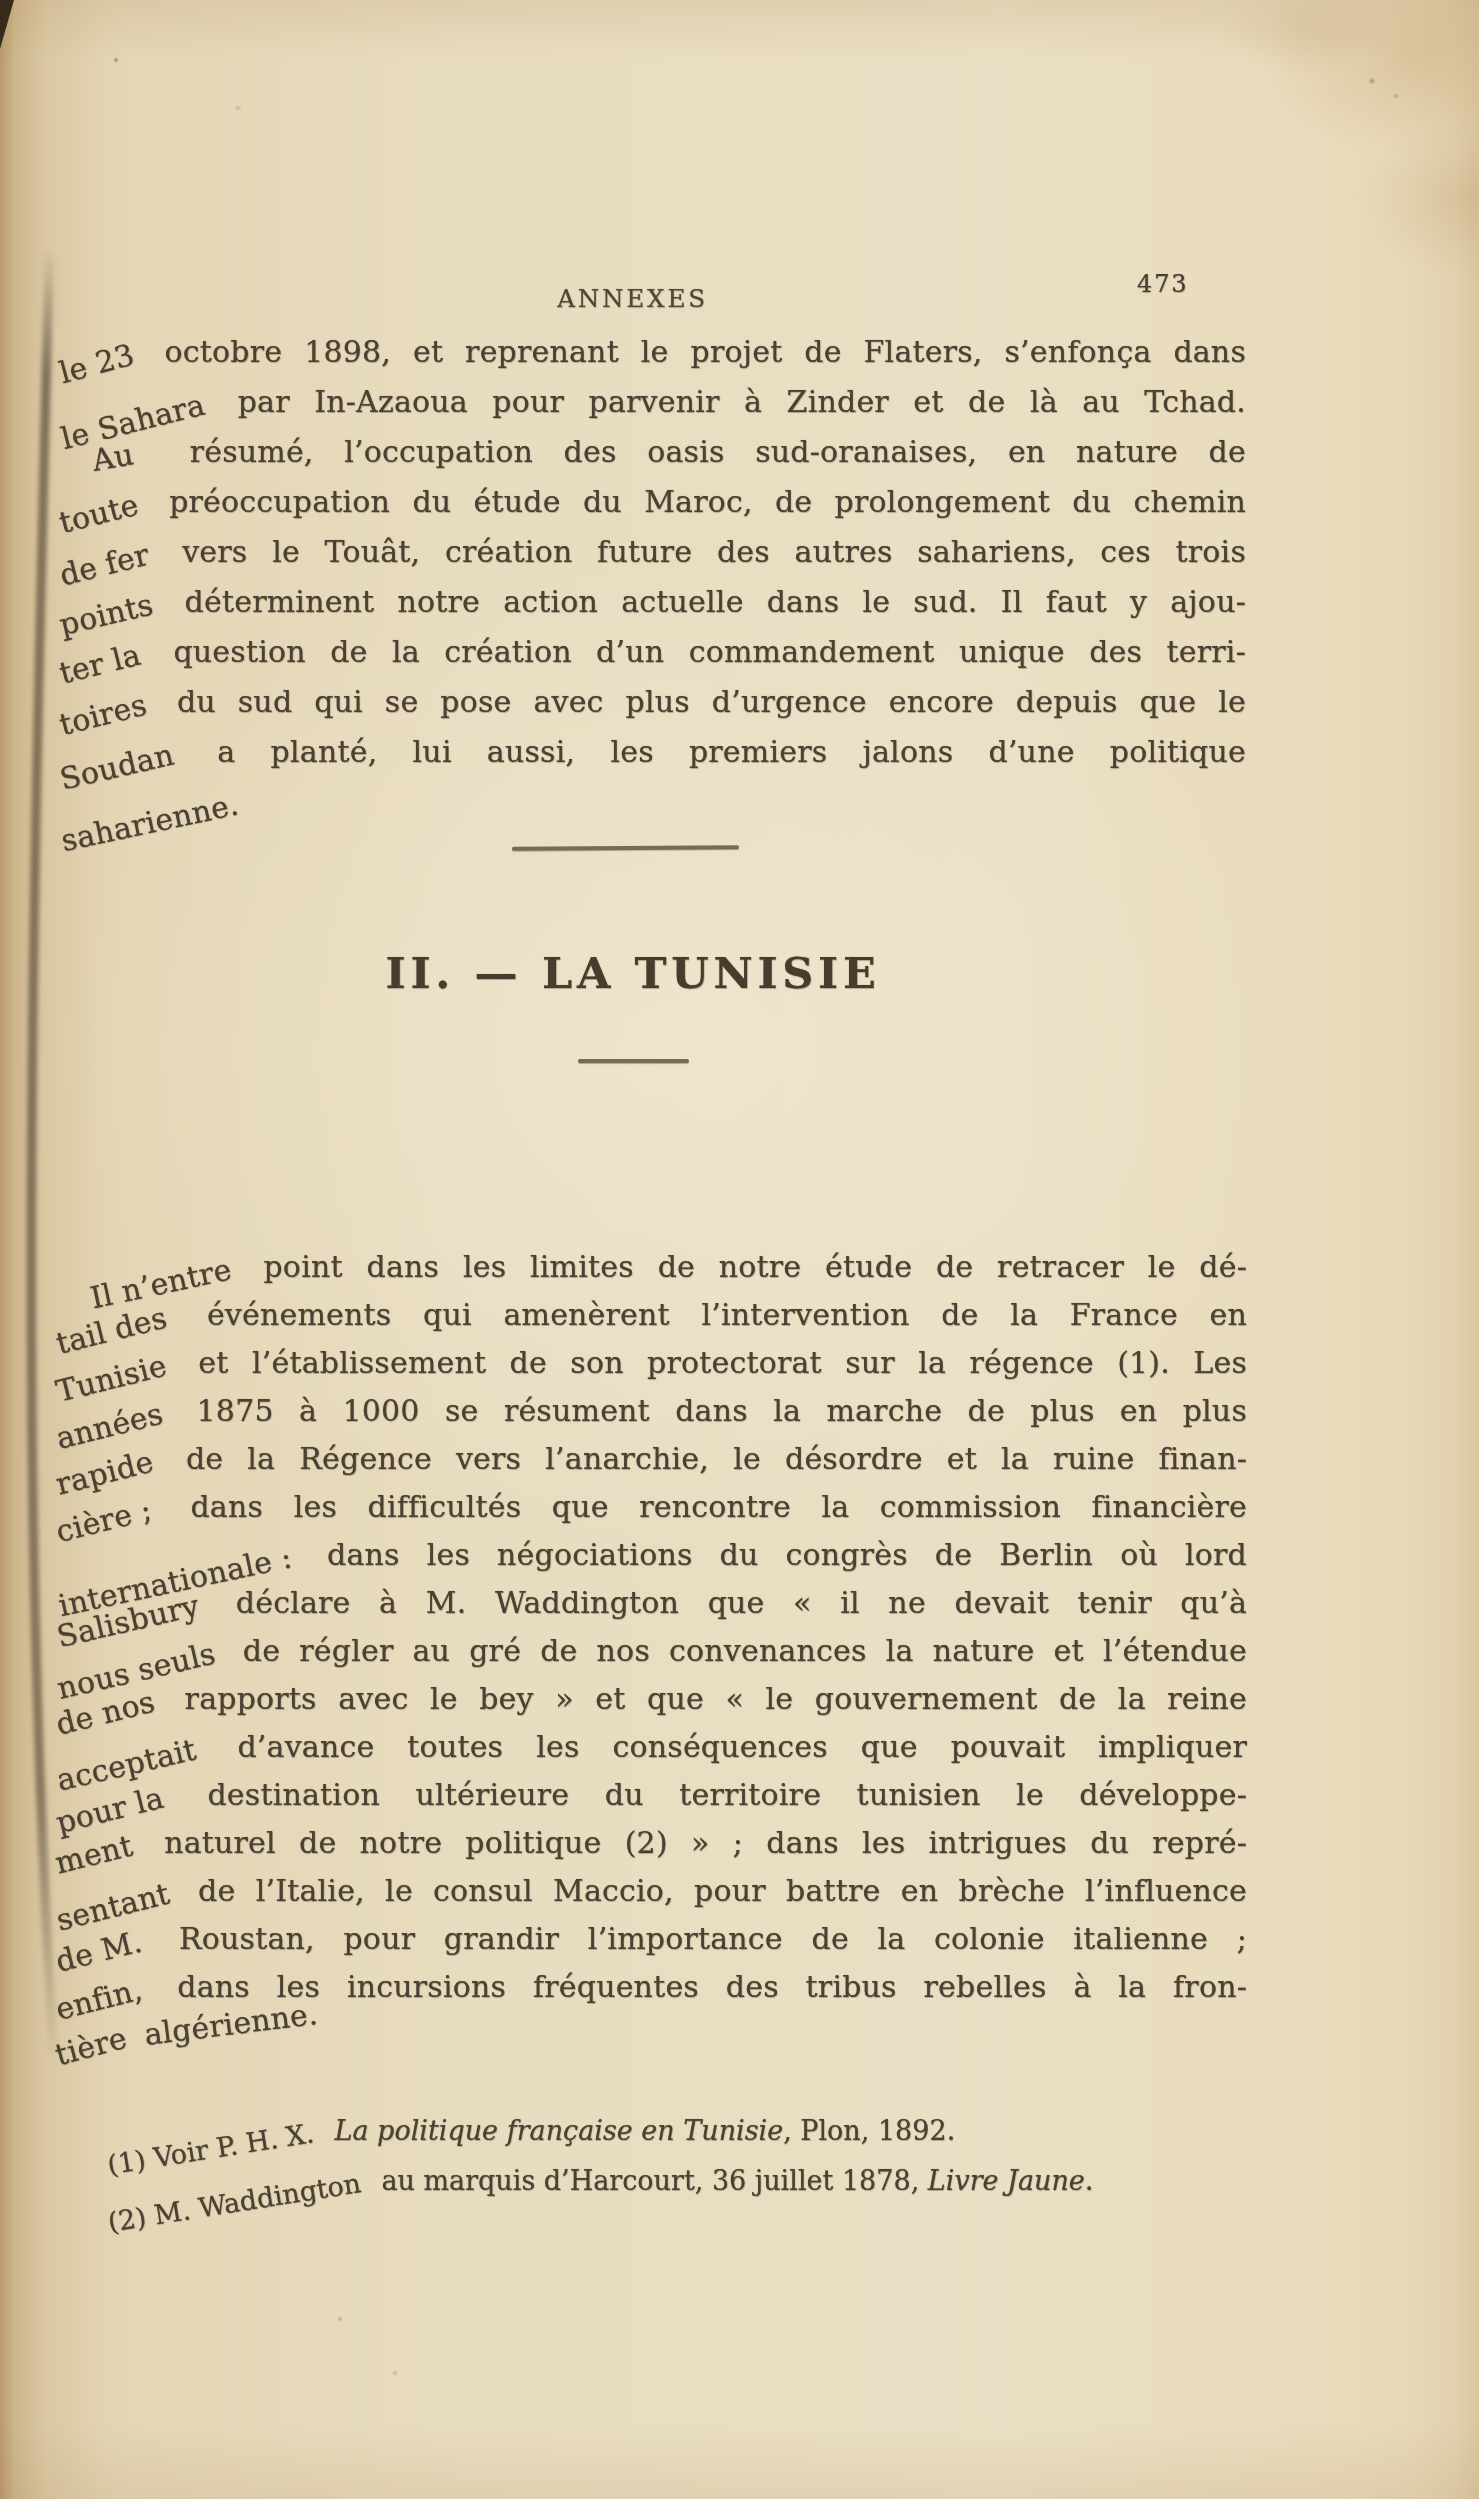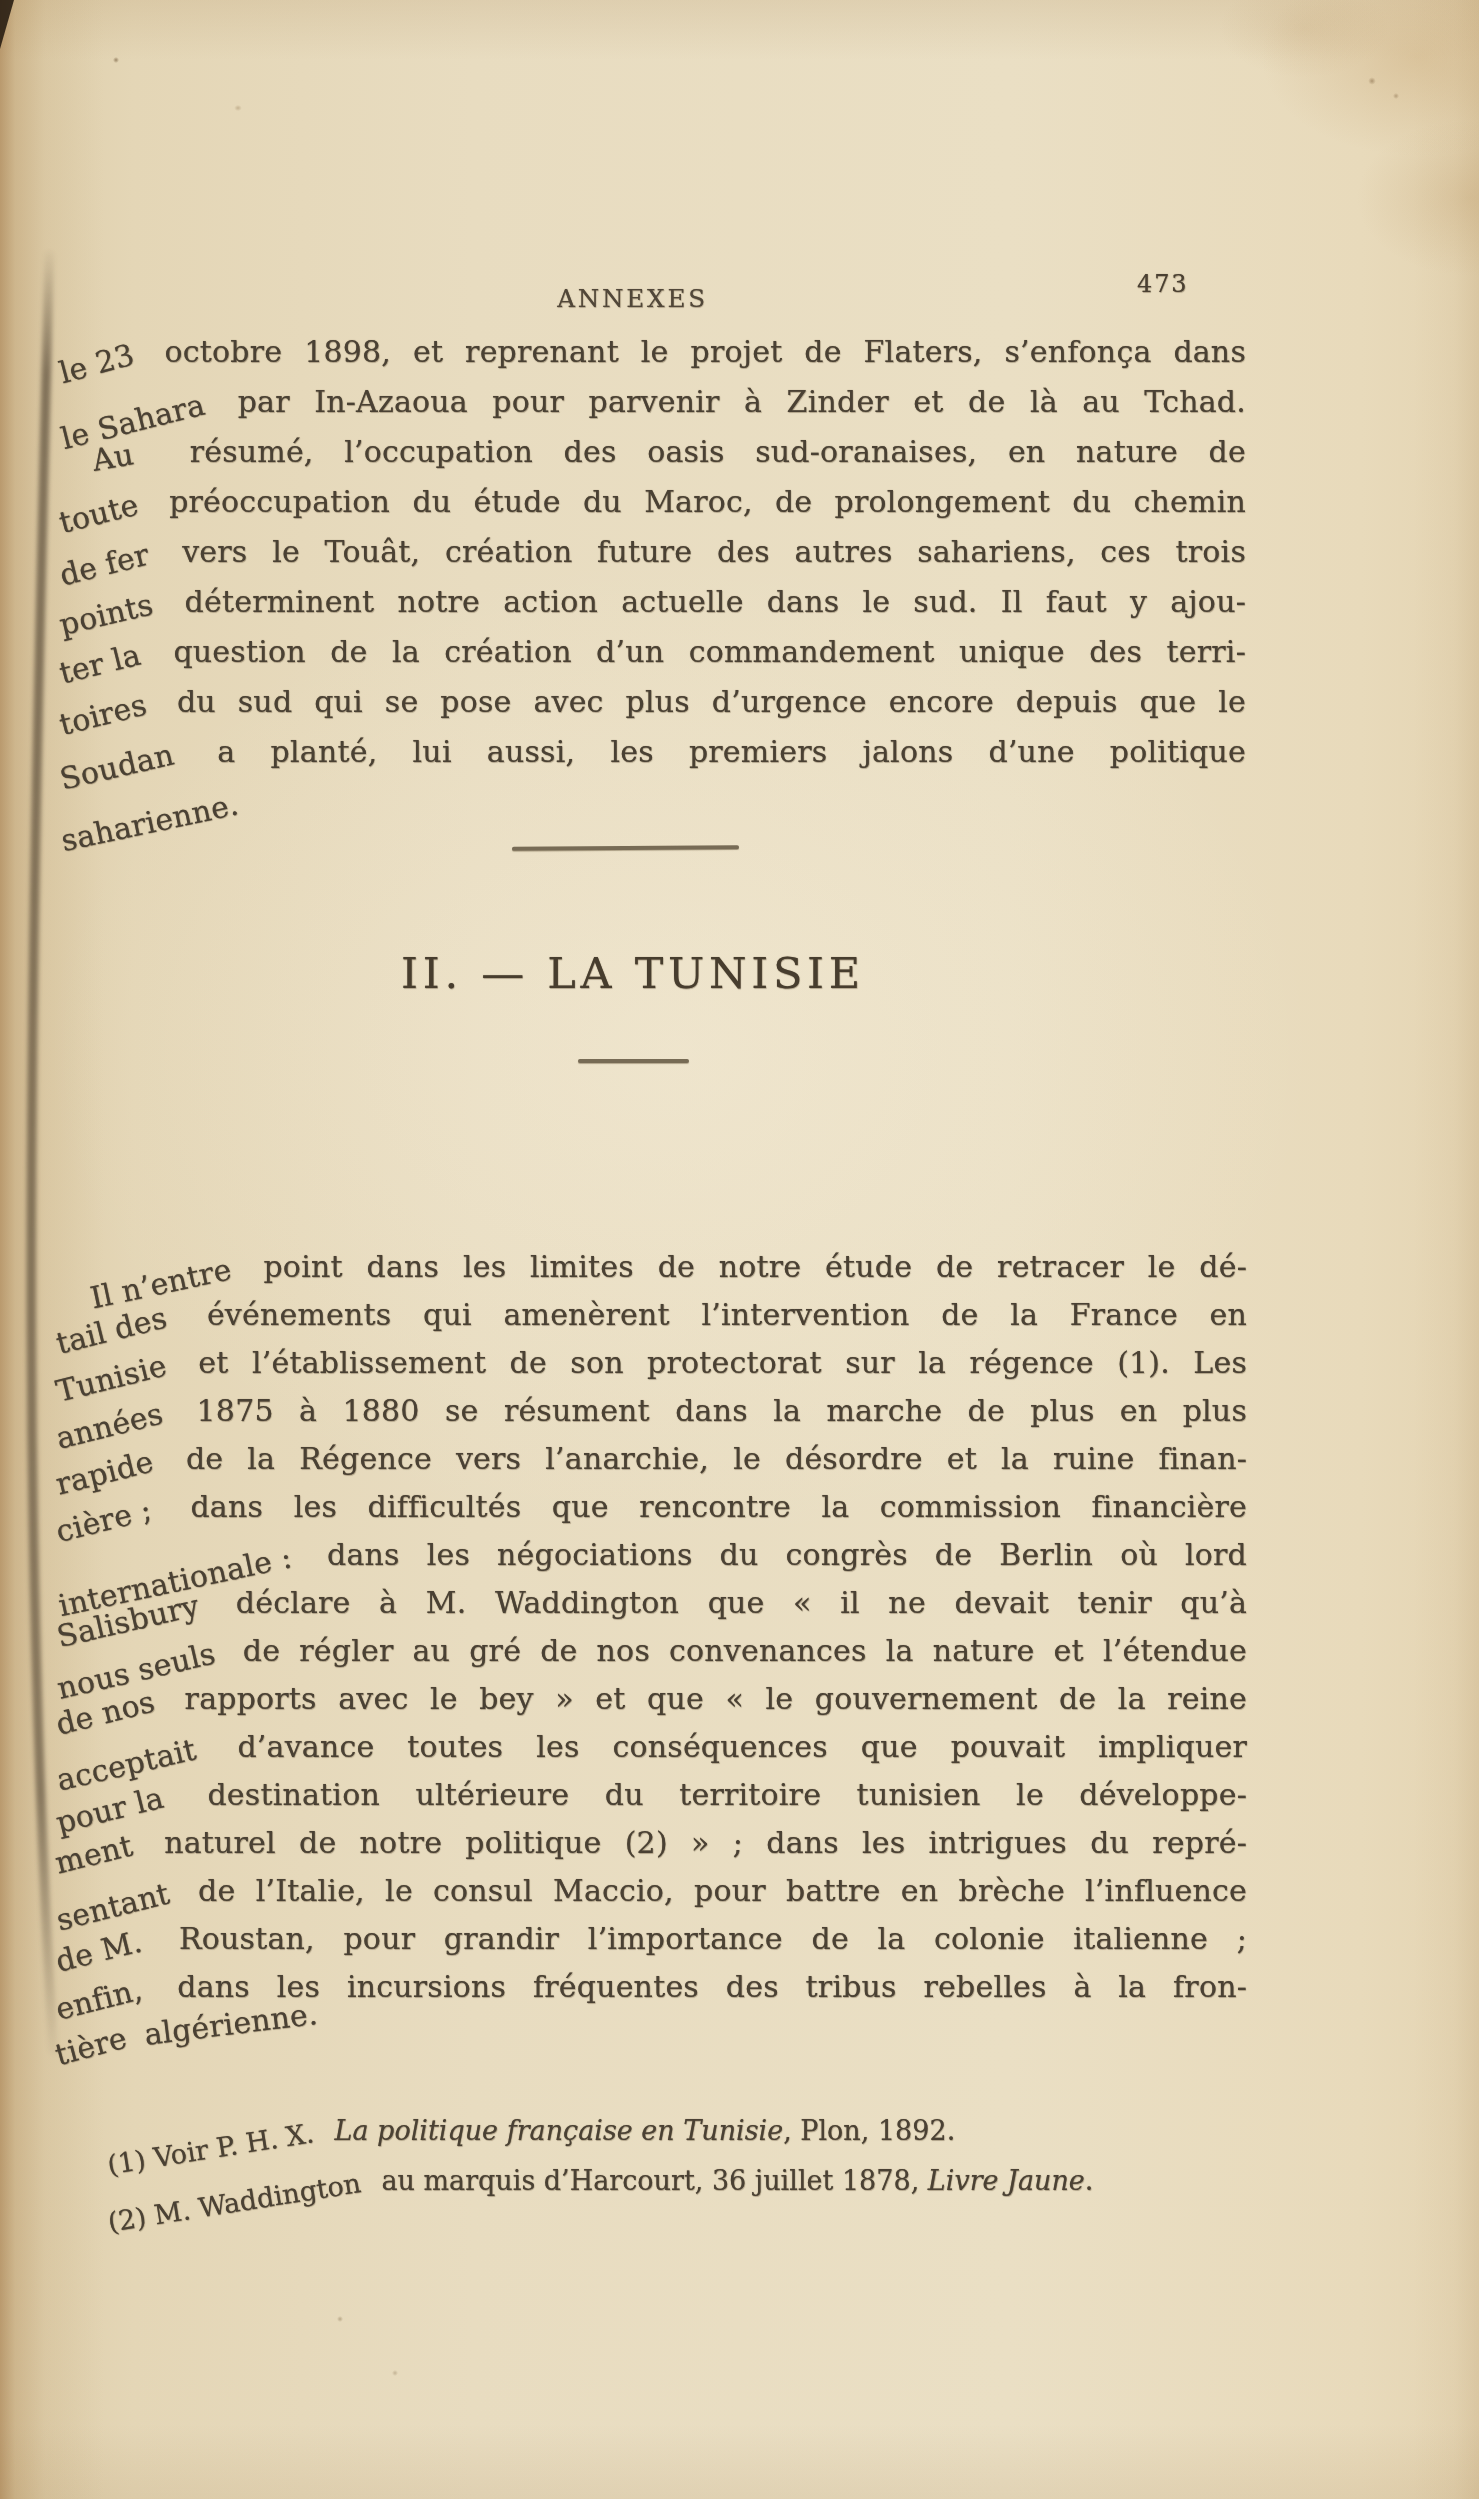--- a/index.html
+++ b/index.html
@@ -58,21 +58,21 @@
     transform:translateY(1.9px) rotate(var(--tilt,-13deg));
     transform-origin:100% 62%;
   }
   .rest-tilt{display:inline-block;transform-origin:0 60%;}
   .rule{position:absolute;height:3.8px;background:#776b55;border-radius:1.9px;
         box-shadow:0 0.9px 0.9px rgba(130,115,88,.55);}
   .rule1{top:846px;left:512px;width:227px;transform:rotate(-0.4deg);}
   .rule2{top:1059px;left:578px;width:111px;}
   .heading{
     position:absolute;top:948px;left:0;width:1266px;margin:0;text-align:center;
-    font-size:43px;font-weight:normal;letter-spacing:4.7px;color:#473d2e;
+    font-size:43px;font-weight:bold;letter-spacing:4.7px;color:#473d2e;
   }
   .subheading{
     position:absolute;top:1136px;left:0;width:1289px;margin:0;text-align:center;
     font-size:25.5px;font-weight:normal;letter-spacing:2.8px;word-spacing:10.4px;color:#4a4134;
   }
   .subheading .subnum{font-size:29px;margin-right:15px;letter-spacing:0.9px;}
   .footnotes{position:absolute;top:2106px;left:106px;width:1256px;font-size:27px;}
   .fnline{height:50px;line-height:50px;white-space:nowrap;}
   .fnline .lead{margin-right:11.3px;}
   .fnline em{font-style:italic;}
@@ -119,21 +119,21 @@
 
     <h1 class="heading">II. — LA TUNISIE</h1>
 
     <div class="rule rule2"></div>
 
 
     <div class="para p2">
         <div class="tline indent"><span class="lead" style="--tilt: -12deg;">Il n’entre</span> <span>point dans les limites de notre étude de retracer le dé-</span></div>
         <div class="tline"><span class="lead" style="--tilt: -14deg;">tail des</span> <span>événements qui amenèrent l’intervention de la France en</span></div>
         <div class="tline"><span class="lead" style="--tilt: -14deg;">Tunisie</span> <span>et l’établissement de son protectorat sur la régence (1). Les</span></div>
-        <div class="tline"><span class="lead" style="--tilt: -14deg;">années</span> <span>1875 à 1880 se résument dans la marche de plus en plus</span></div>
+        <div class="tline"><span class="lead" style="--tilt: -14deg;">années</span> <span>1875 à 1000 se résument dans la marche de plus en plus</span></div>
         <div class="tline"><span class="lead" style="--tilt: -14deg;">rapide</span> <span>de la Régence vers l’anarchie, le désordre et la ruine finan-</span></div>
         <div class="tline"><span class="lead" style="--tilt: -14deg;">cière ;</span> <span>dans les difficultés que rencontre la commission financière</span></div>
         <div class="tline"><span class="lead" style="--tilt: -12deg;">internationale :</span> <span>dans les négociations du congrès de Berlin où lord</span></div>
         <div class="tline"><span class="lead" style="--tilt: -13deg;">Salisbury</span> <span>déclare à M. Waddington que « il ne devait tenir qu’à</span></div>
         <div class="tline"><span class="lead" style="--tilt: -13deg;">nous seuls</span> <span>de régler au gré de nos convenances la nature et l’étendue</span></div>
         <div class="tline"><span class="lead" style="--tilt: -14deg;">de nos</span> <span>rapports avec le bey » et que « le gouvernement de la reine</span></div>
         <div class="tline"><span class="lead" style="--tilt: -13deg;">acceptait</span> <span>d’avance toutes les conséquences que pouvait impliquer</span></div>
         <div class="tline"><span class="lead" style="--tilt: -14deg;">pour la</span> <span>destination ultérieure du territoire tunisien le développe-</span></div>
         <div class="tline"><span class="lead" style="--tilt: -14deg;">ment</span> <span>naturel de notre politique (2) » ; dans les intrigues du repré-</span></div>
         <div class="tline"><span class="lead" style="--tilt: -14deg;">sentant</span> <span>de l’Italie, le consul Maccio, pour battre en brèche l’influence</span></div>

